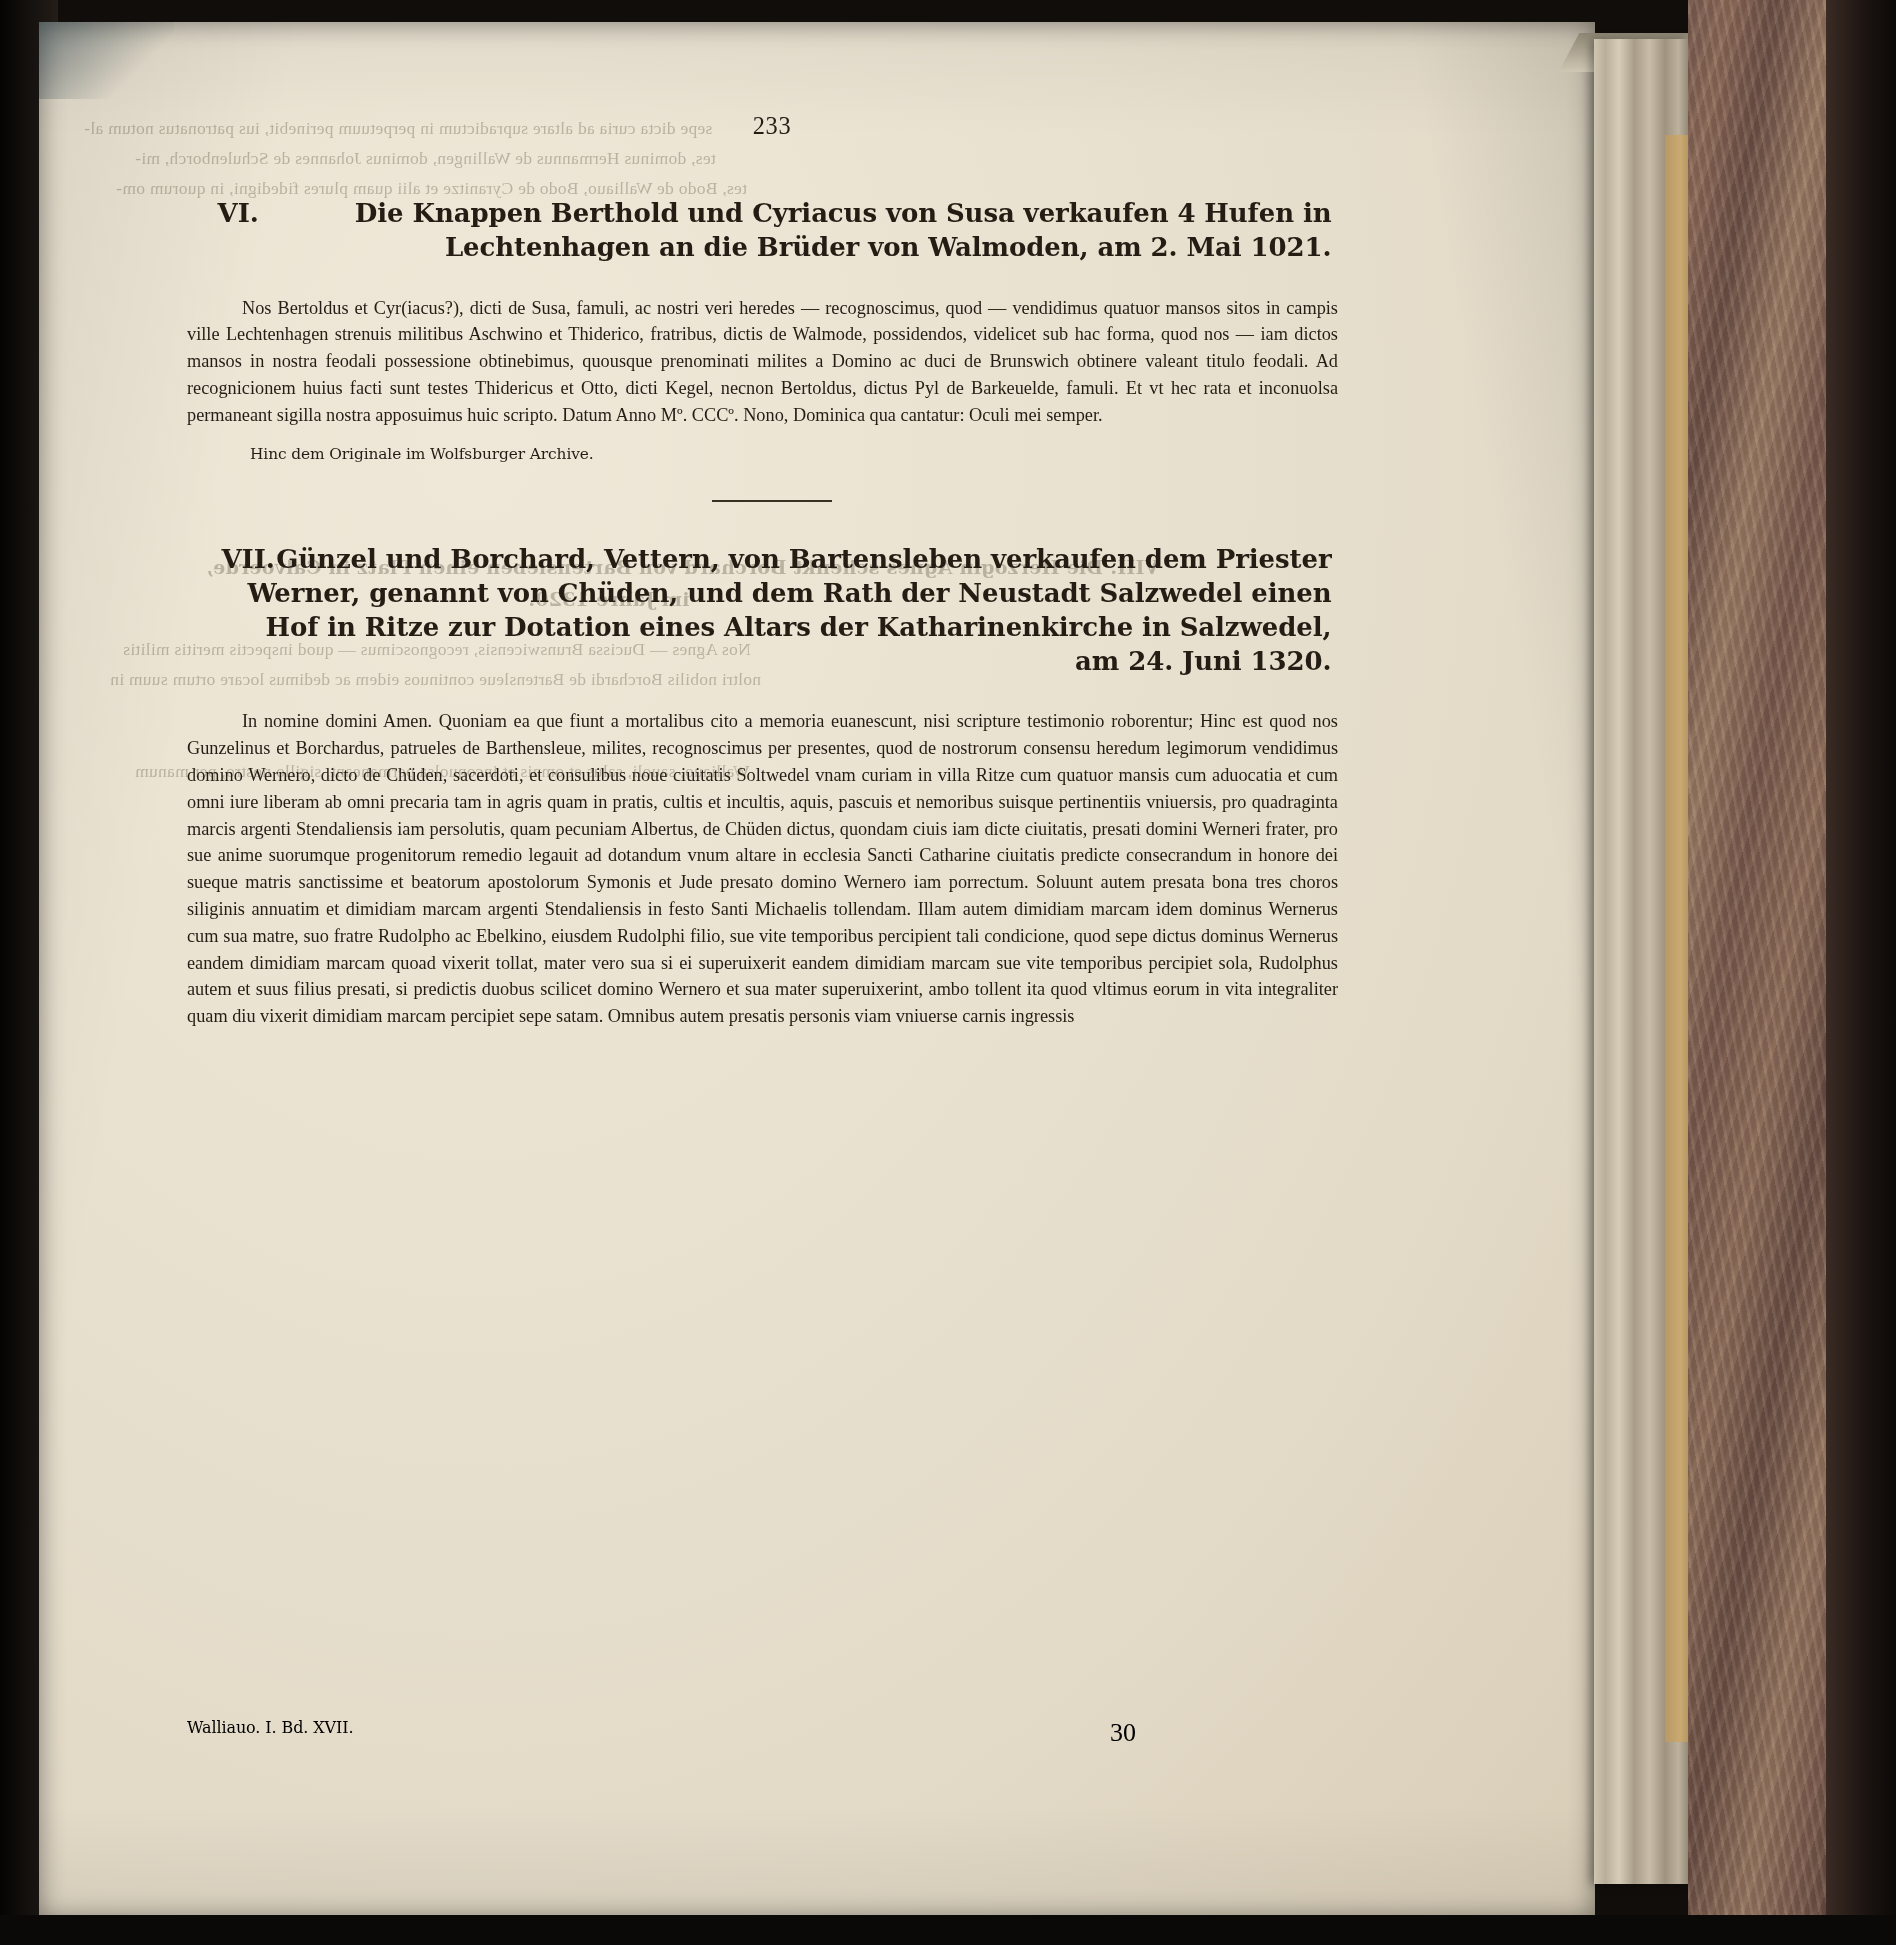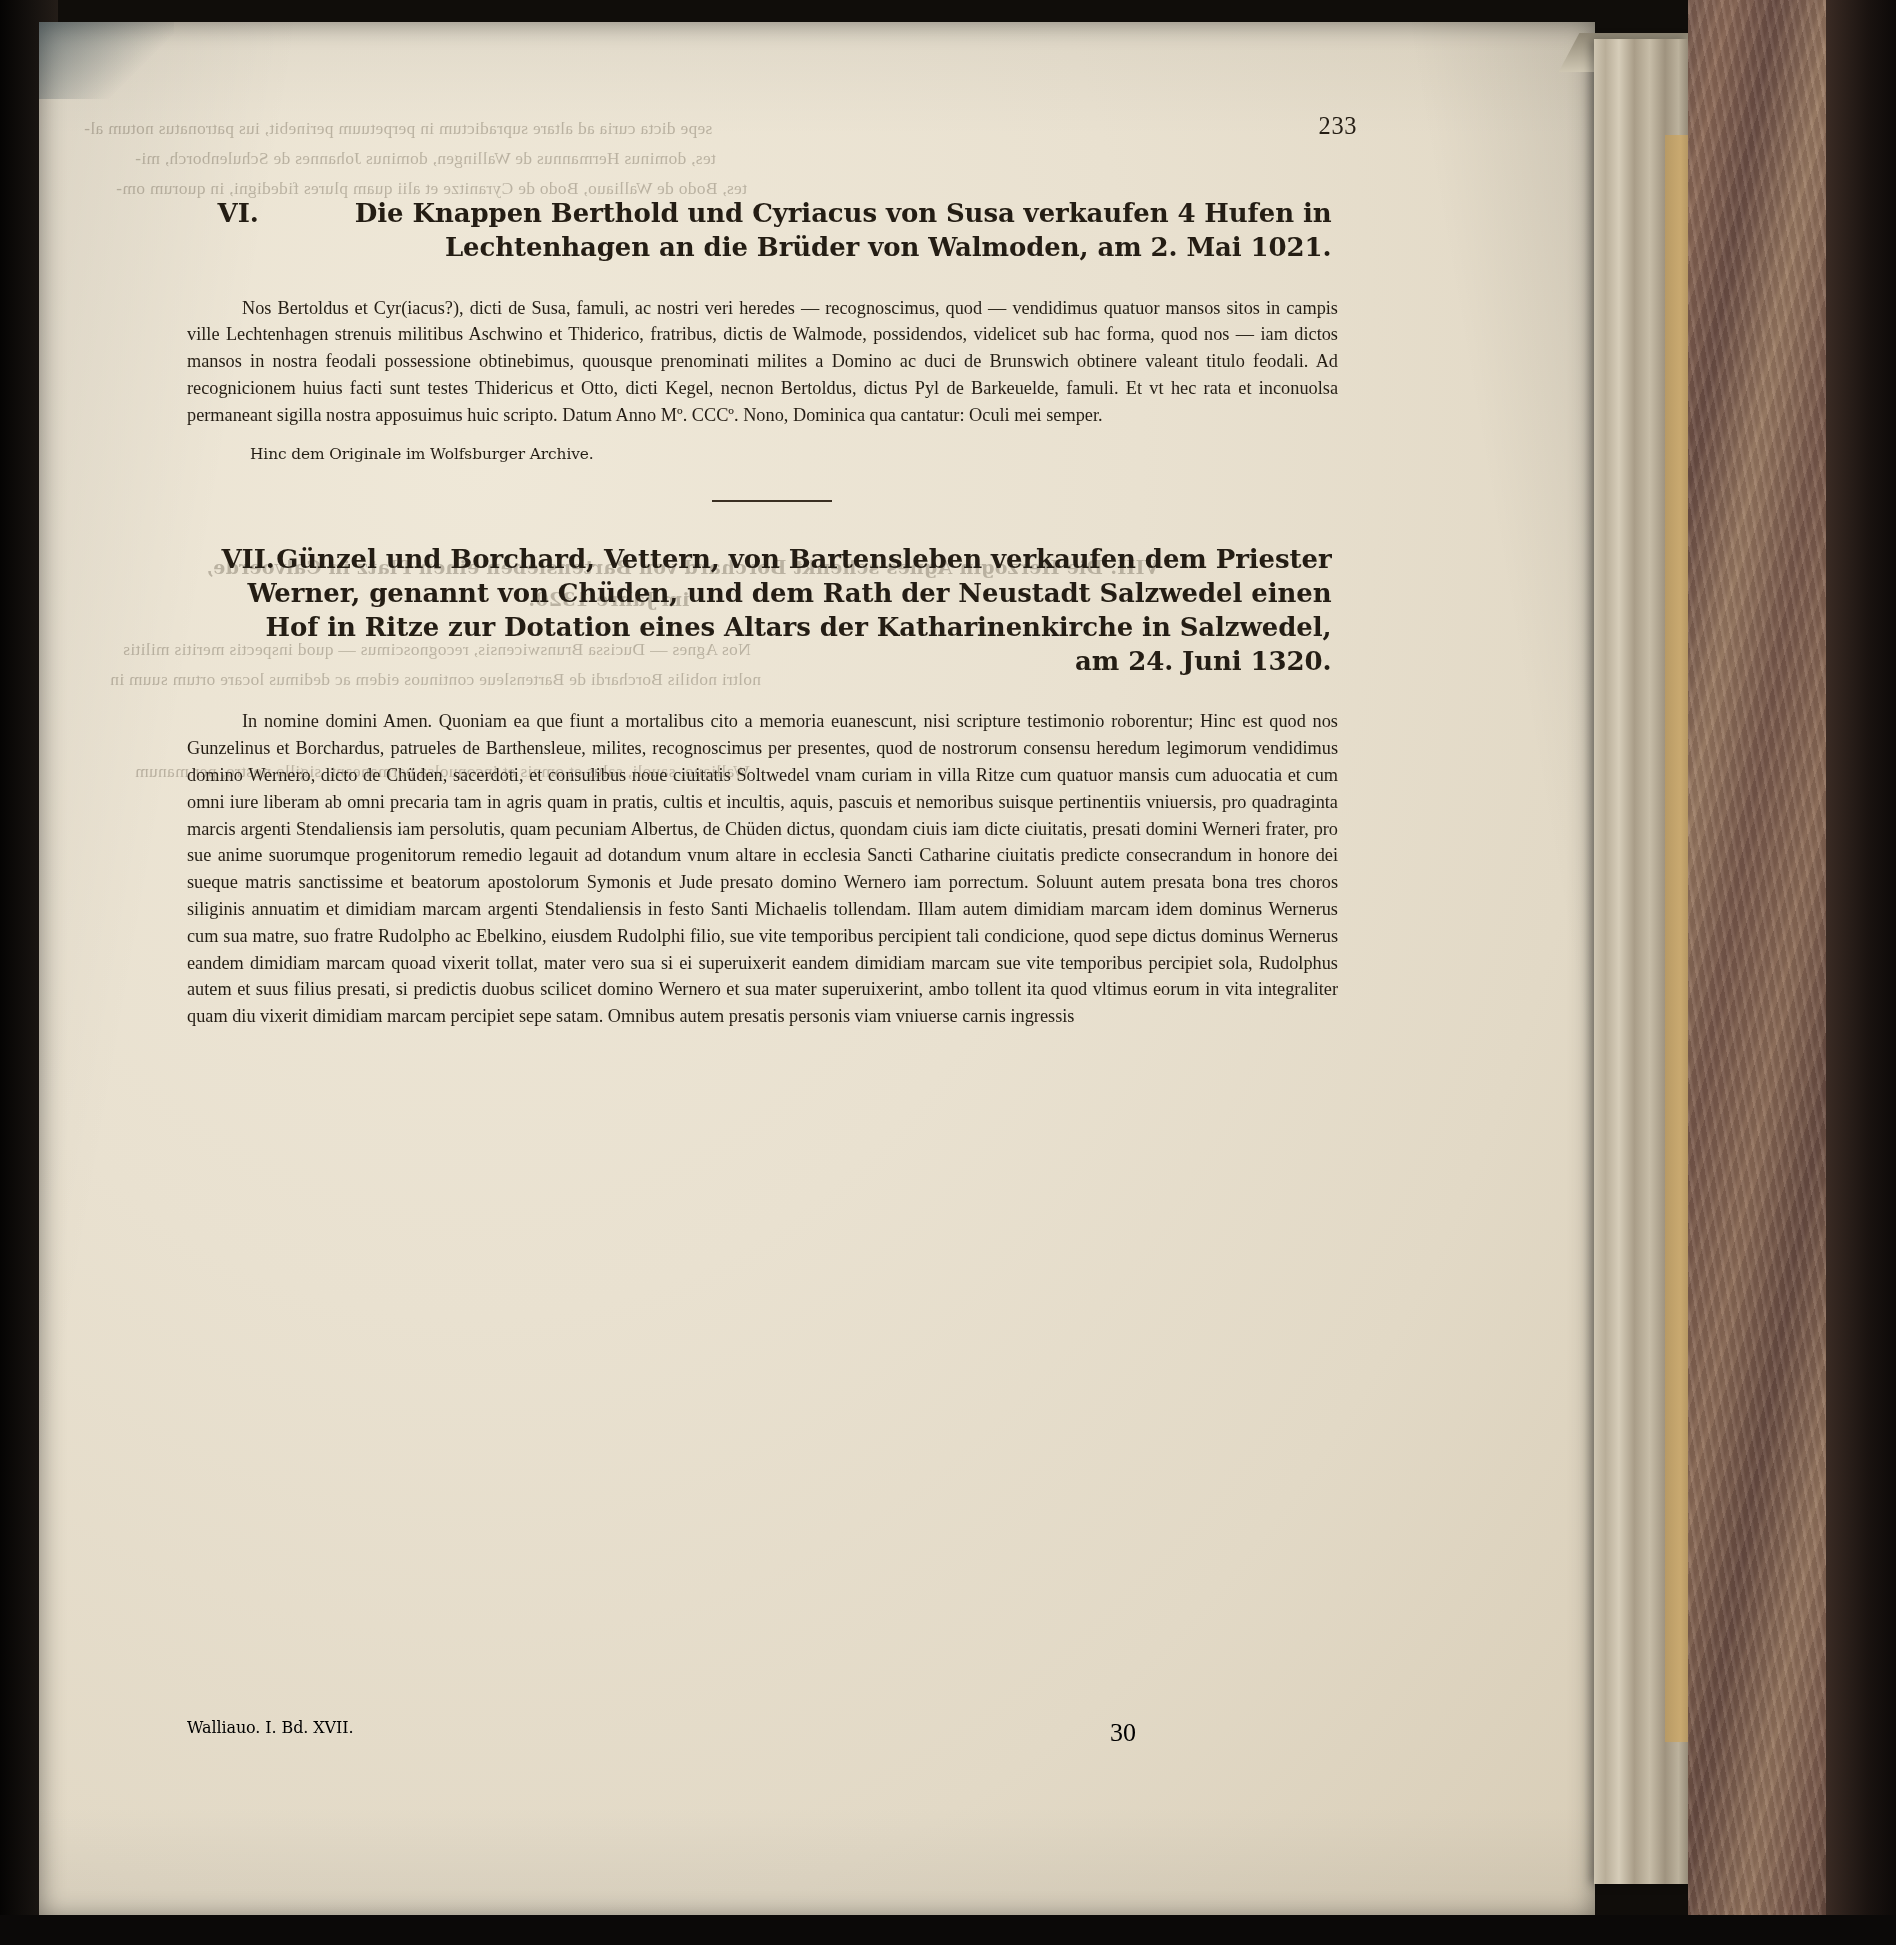--- a/index.html
+++ b/index.html
@@ -124,21 +124,21 @@
     position: absolute;
     color: rgba(70,58,44,0.30);
     transform: scaleX(-1);
     font-family: "Liberation Serif", serif;
     white-space: nowrap;
     pointer-events: none;
     letter-spacing: 0.3px;
   }
 
   .folio {
-    text-align: right;
+    text-align: center;
     font-size: 24.4px;
     letter-spacing: 0.6px;
     font-family: "Liberation Serif", serif;
     margin-bottom: 57px;
   }
 
   .doc-heading {
     font-family: "DejaVu Serif", serif;
     font-weight: 700;
     font-size: 26px;

